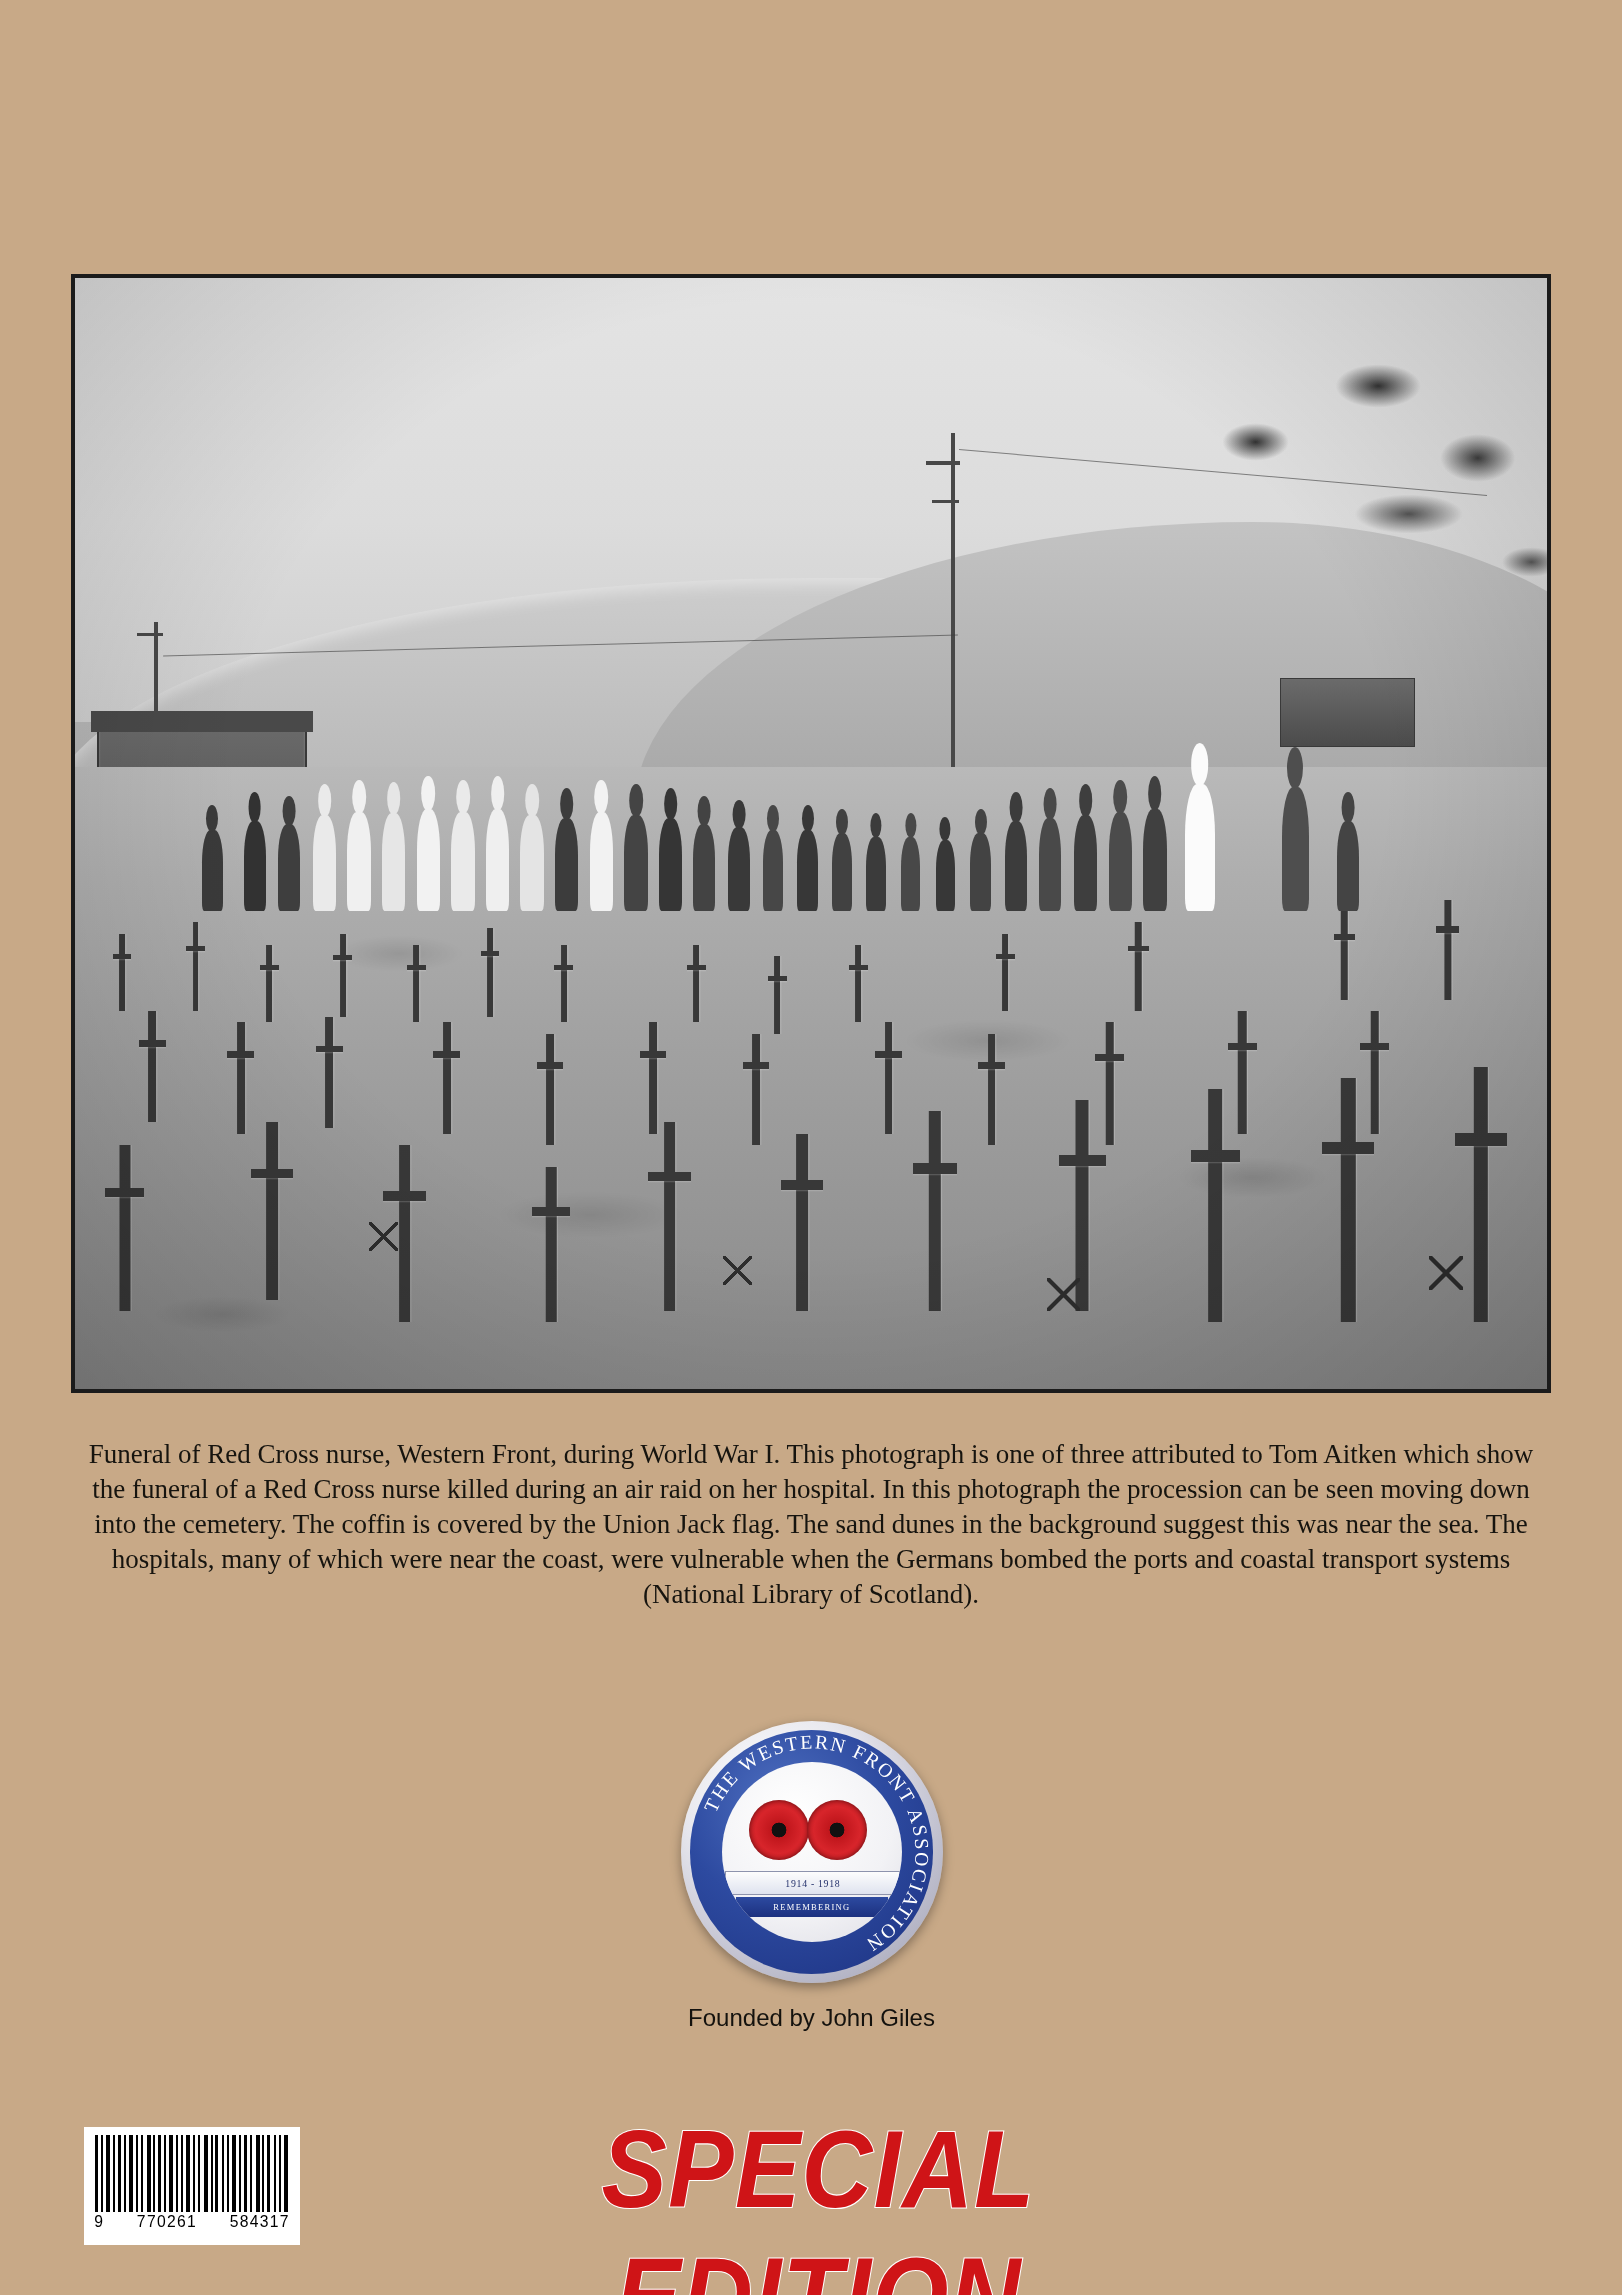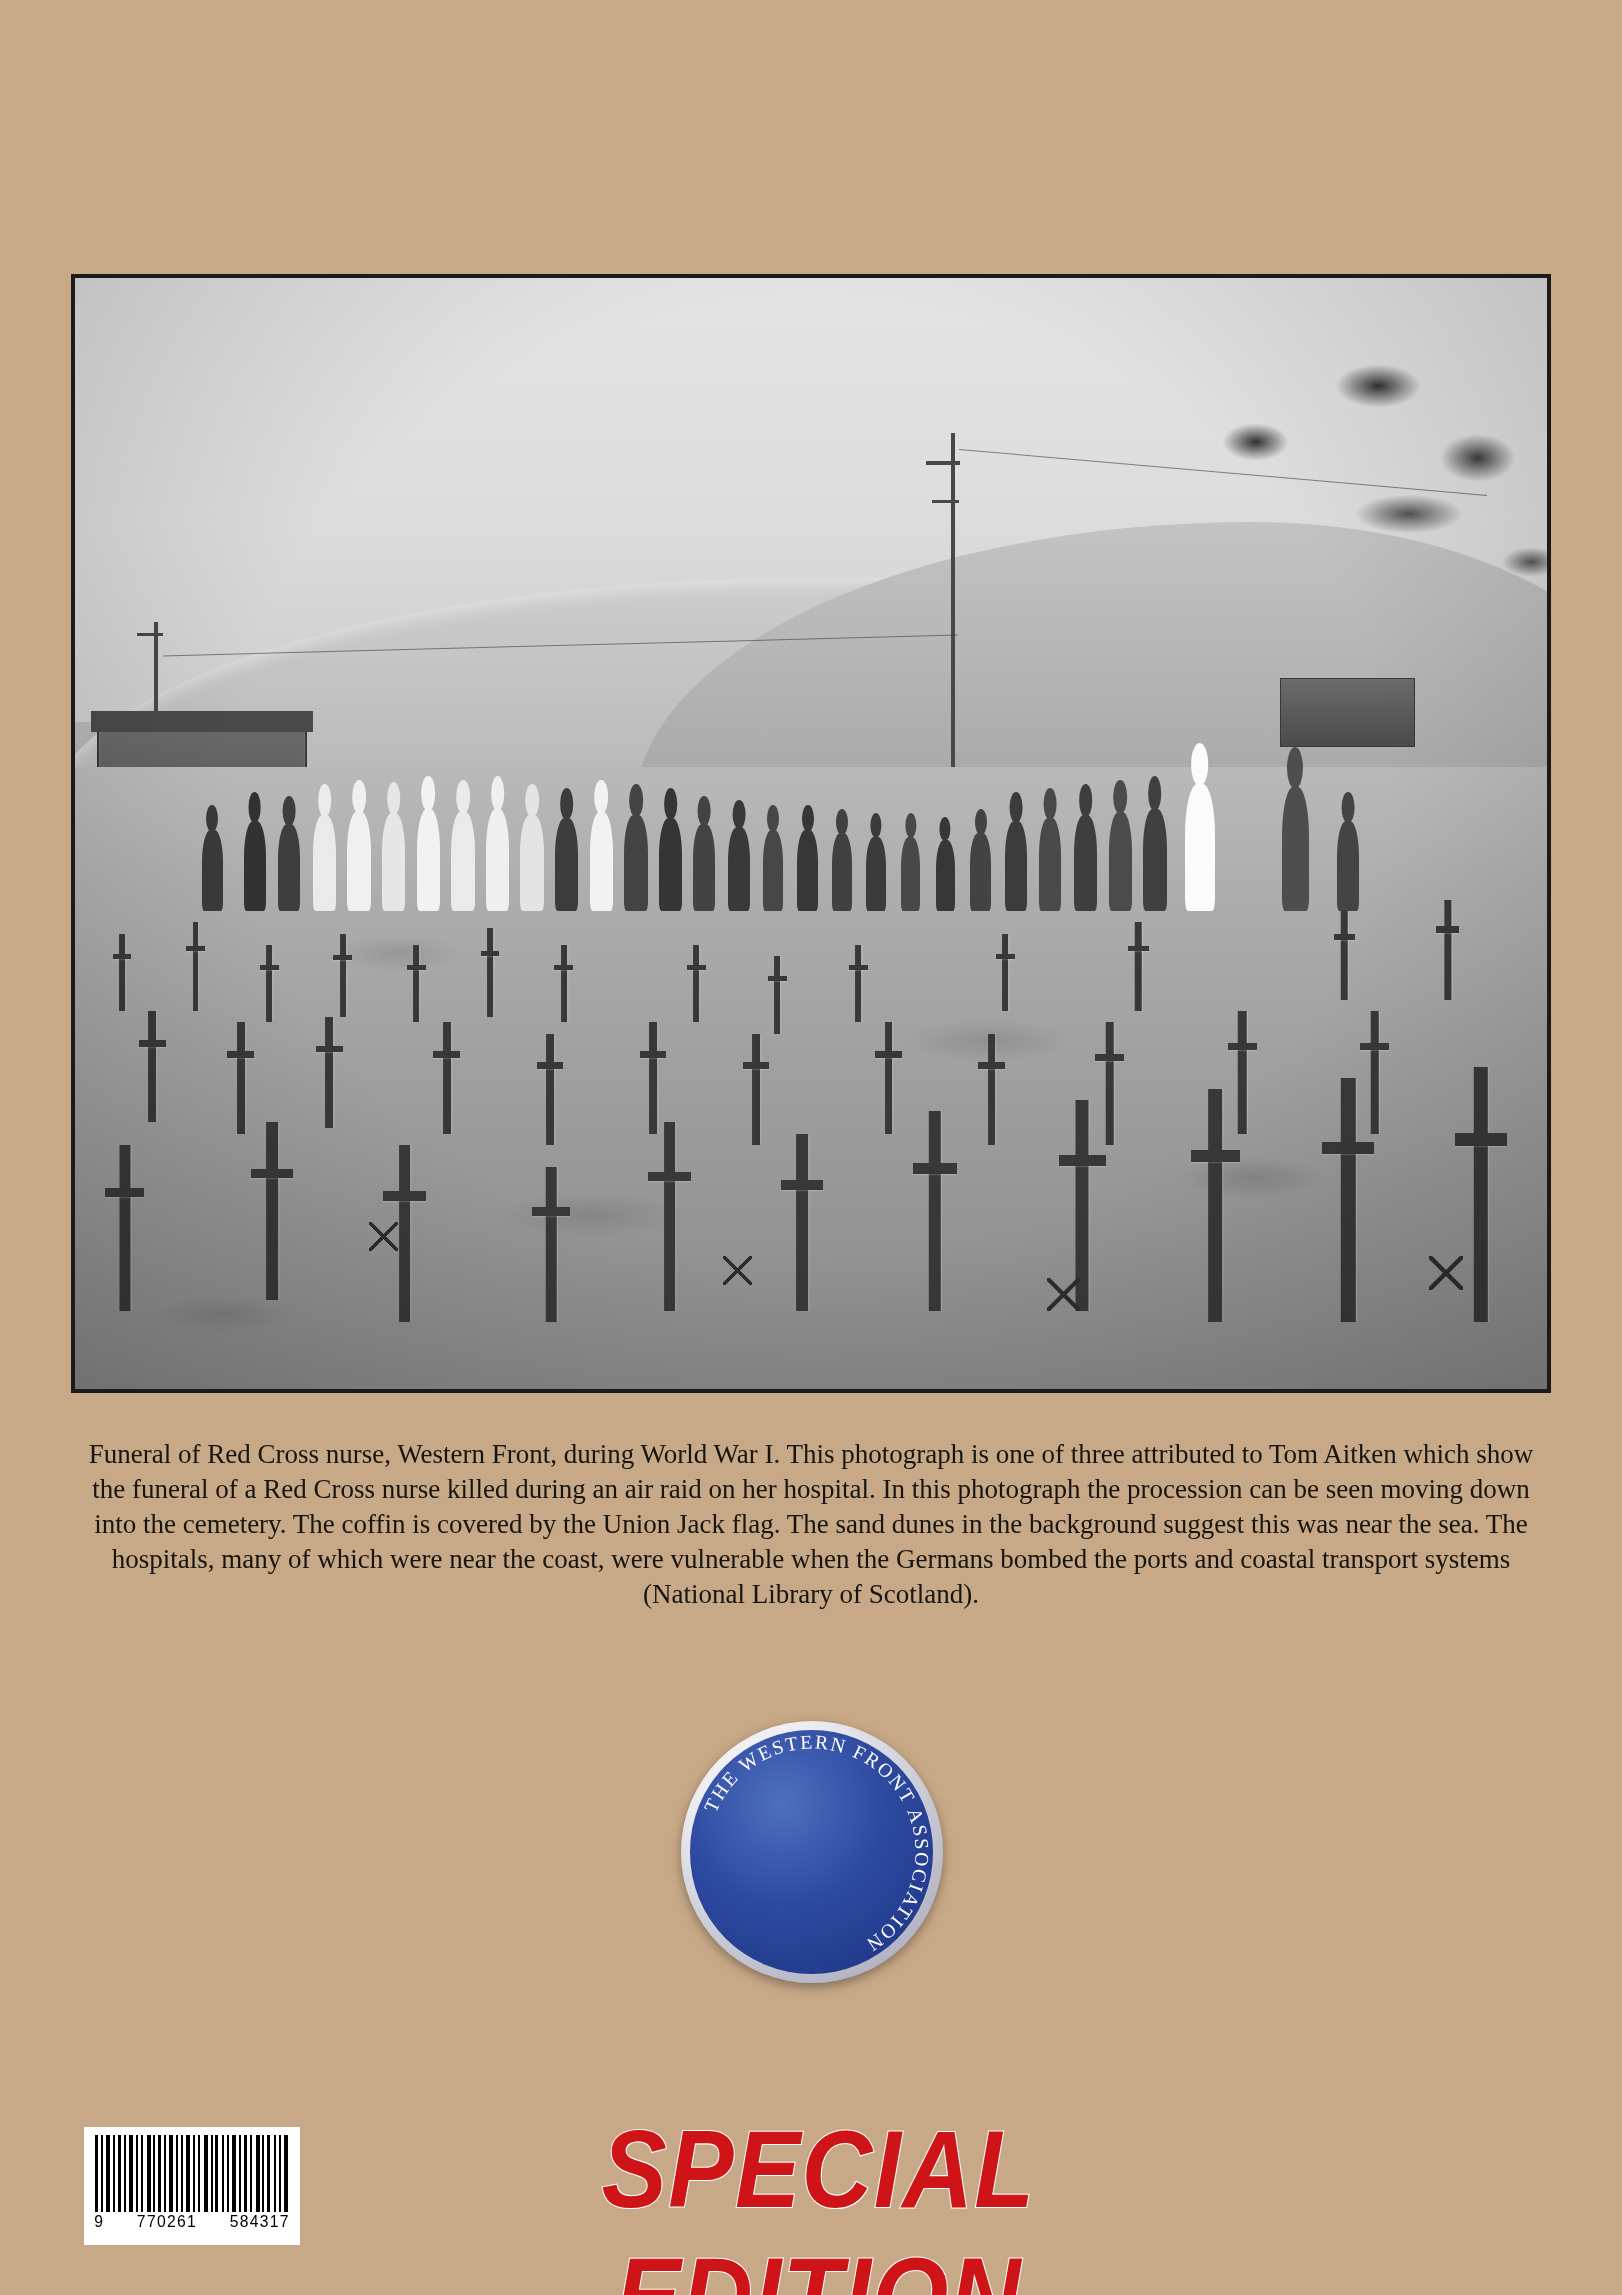--- a/index.html
+++ b/index.html
@@ -566,24 +566,31 @@
     <div class="ring-text">
       <svg viewBox="0 0 400 400">
         <defs>
           <path id="circPath" d="M 200,200 m -158,0 a 158,158 0 1,1 316,0 a 158,158 0 1,1 -316,0"></path>
         </defs>
         <text>
           <textPath href="#circPath" startOffset="6%">THE WESTERN FRONT ASSOCIATION</textPath>
         </text>
       </svg>
     </div>
+    <div class="logo-inner">
+      <div class="poppy p1"></div>
+      <div class="poppy p2"></div>
+      <div class="banner">1914 - 1918</div>
+      <div class="banner2">REMEMBERING</div>
+    </div>
   </div>
 </div>
 
 <div class="founder">
+  <div>Founded by John Giles</div>
 </div>
 
 <div class="barcode">
   <div class="bars">
     <i style="left:2.6px;  width:2.6px;"></i>
     <i style="left:7.9px; width:2px;"></i>
     <i style="left:13px; width:3.9px;"></i>
     <i style="left:20px; width:2px;"></i>
     <i style="left:25px; width:3.3px;"></i>
     <i style="left:31px; width:2px;"></i>

